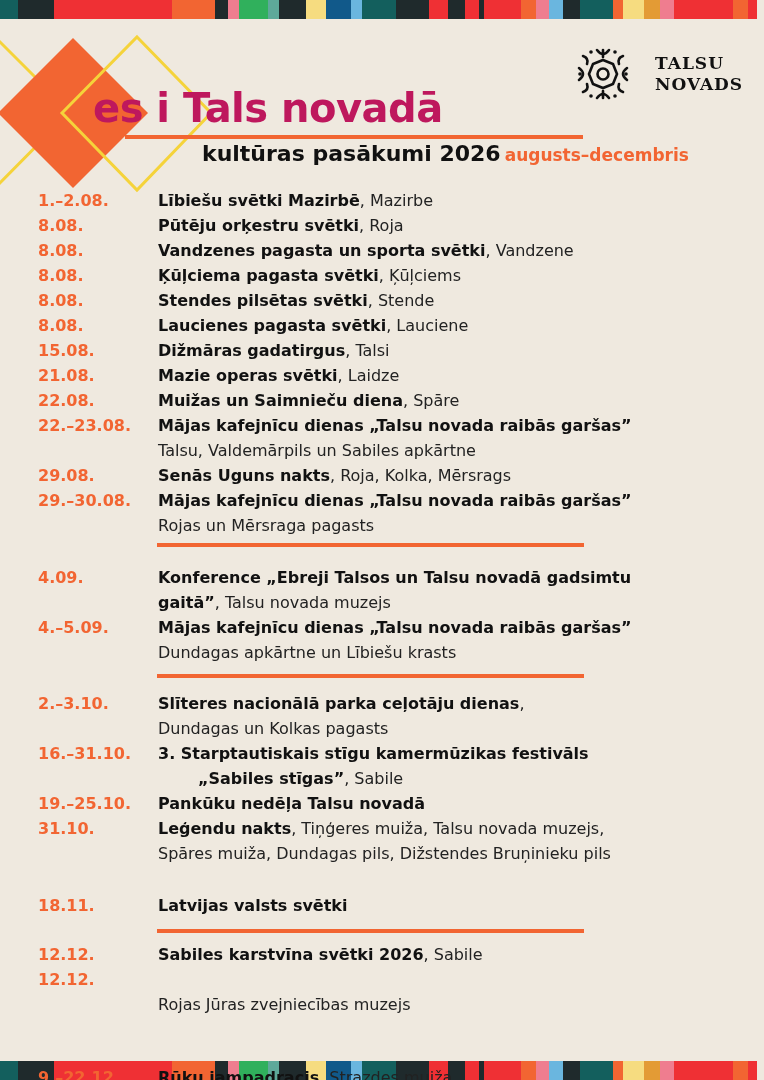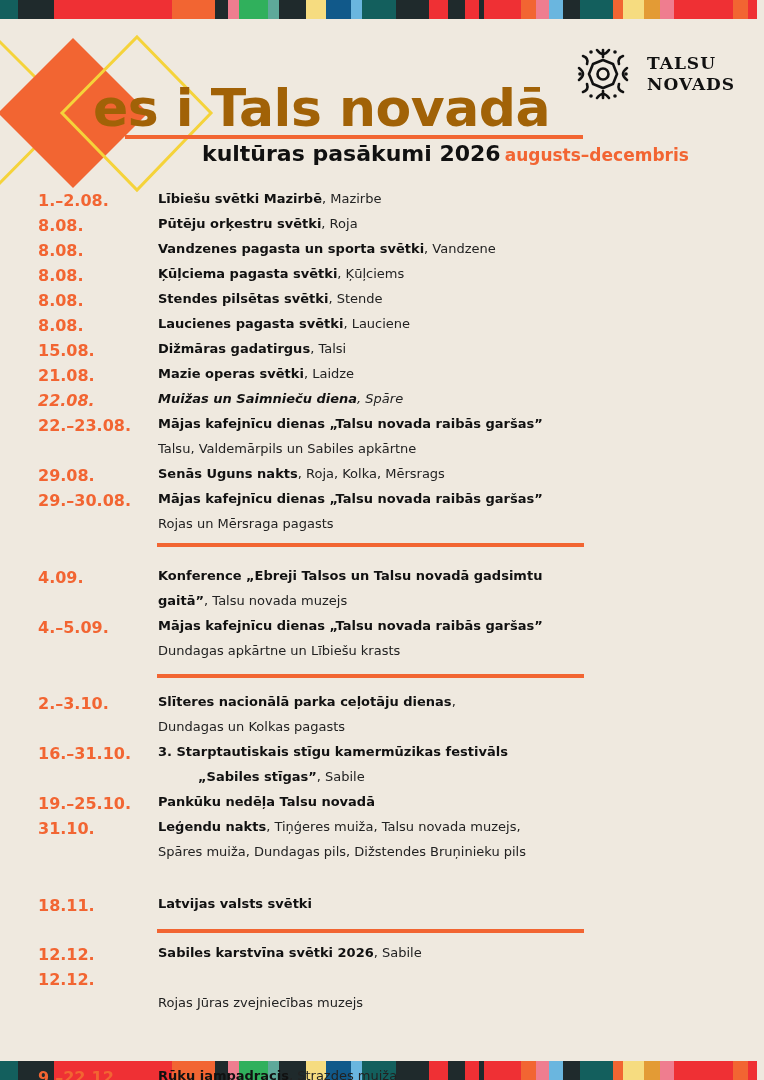--- a/index.html
+++ b/index.html
@@ -12,45 +12,45 @@
   .stripe { position:absolute; left:0; width:764px; height:19px; display:flex; }
   .stripe.top { top:0; }
   .stripe.bottom { top:1061px; }
   .stripe span { height:100%; display:block; }
 
   .deco { position:absolute; left:0; top:0; }
 
   .title {
     position:absolute; left:93px; top:84px;
     font-family:"DejaVu Sans", sans-serif; font-weight:bold;
-    font-size:52px; letter-spacing:-0.5px; color:#a16207; line-height:48px;
+    font-size:40px; letter-spacing:-0.5px; color:#be185d; line-height:48px;
     white-space:nowrap;
     text-align:right;
   }
   .title-line { position:absolute; left:125px; top:135px; width:458px; height:4px; background:#f26532; }
   .subtitle {
     position:absolute; left:202px; top:140px; white-space:nowrap;
     font-family:"DejaVu Sans", sans-serif; font-weight:bold; font-size:22px; line-height:28px; color:#111;
   }
   .subtitle .range { color:#f26532; font-size:17px; margin-left:4px; }
 
-  .logo { position:absolute; left:575px; top:46px; display:flex; align-items:center; }
+  .logo { position:absolute; left:575px; top:46px; display:flex; align-items:center;gap:8px; }
   .logo-text {
     margin-left:16px; font-family:"DejaVu Serif", serif; font-weight:bold; font-size:17px;
     line-height:21px; letter-spacing:1px; color:#111;
   }
 
   .events { position:absolute; left:0; top:0; }
   .row { position:absolute; left:0; width:764px; height:25px; }
   .date {
     position:absolute; left:38px; top:0; font-weight:bold; font-size:16px; color:#f26532;
     font-family:"DejaVu Sans", sans-serif; white-space:nowrap;
   }
   .line {
-    position:absolute; left:158px; top:0; font-size:13px; white-space:nowrap;
+    position:absolute; left:158px; top:0; font-size:16px; white-space:nowrap;
     font-family:"DejaVu Sans", sans-serif; color:#111;
   }
   .line b { font-weight:bold; }
   .line .loc { font-weight:normal; color:#222; }
   .divider { position:absolute; left:157px; width:427px; height:4px; background:#f26532; }
 </style>
 </head>
 <body>
 
 <div class="stripe top" id="stripeTop">
@@ -189,21 +189,21 @@
       <div class="line"><b>Laucienes pagasta svētki</b><span class="loc">, Lauciene</span></div>
     </div>
     <div class="row" style="top: 341px;">
       <div class="date">15.08.</div>
       <div class="line"><b>Dižmāras gadatirgus</b><span class="loc">, Talsi</span></div>
     </div>
     <div class="row" style="top: 366px;">
       <div class="date">21.08.</div>
       <div class="line"><b>Mazie operas svētki</b><span class="loc">, Laidze</span></div>
     </div>
-    <div class="row" style="top: 391px; font-style: italic;">
+    <div class="row" style="top: 391px;">
       <div class="date">22.08.</div>
       <div class="line"><b>Muižas un Saimnieču diena</b><span class="loc">, Spāre</span></div>
     </div>
     <div class="row" style="top: 416px;">
       <div class="date">22.–23.08.</div>
       <div class="line"><b>Mājas kafejnīcu dienas „Talsu novada raibās garšas”</b><span class="loc"></span></div>
     </div>
     <div class="row" style="top: 441px;">
       <div class="date"></div>
       <div class="line"><b></b><span class="loc">Talsu, Valdemārpils un Sabiles apkārtne</span></div>

